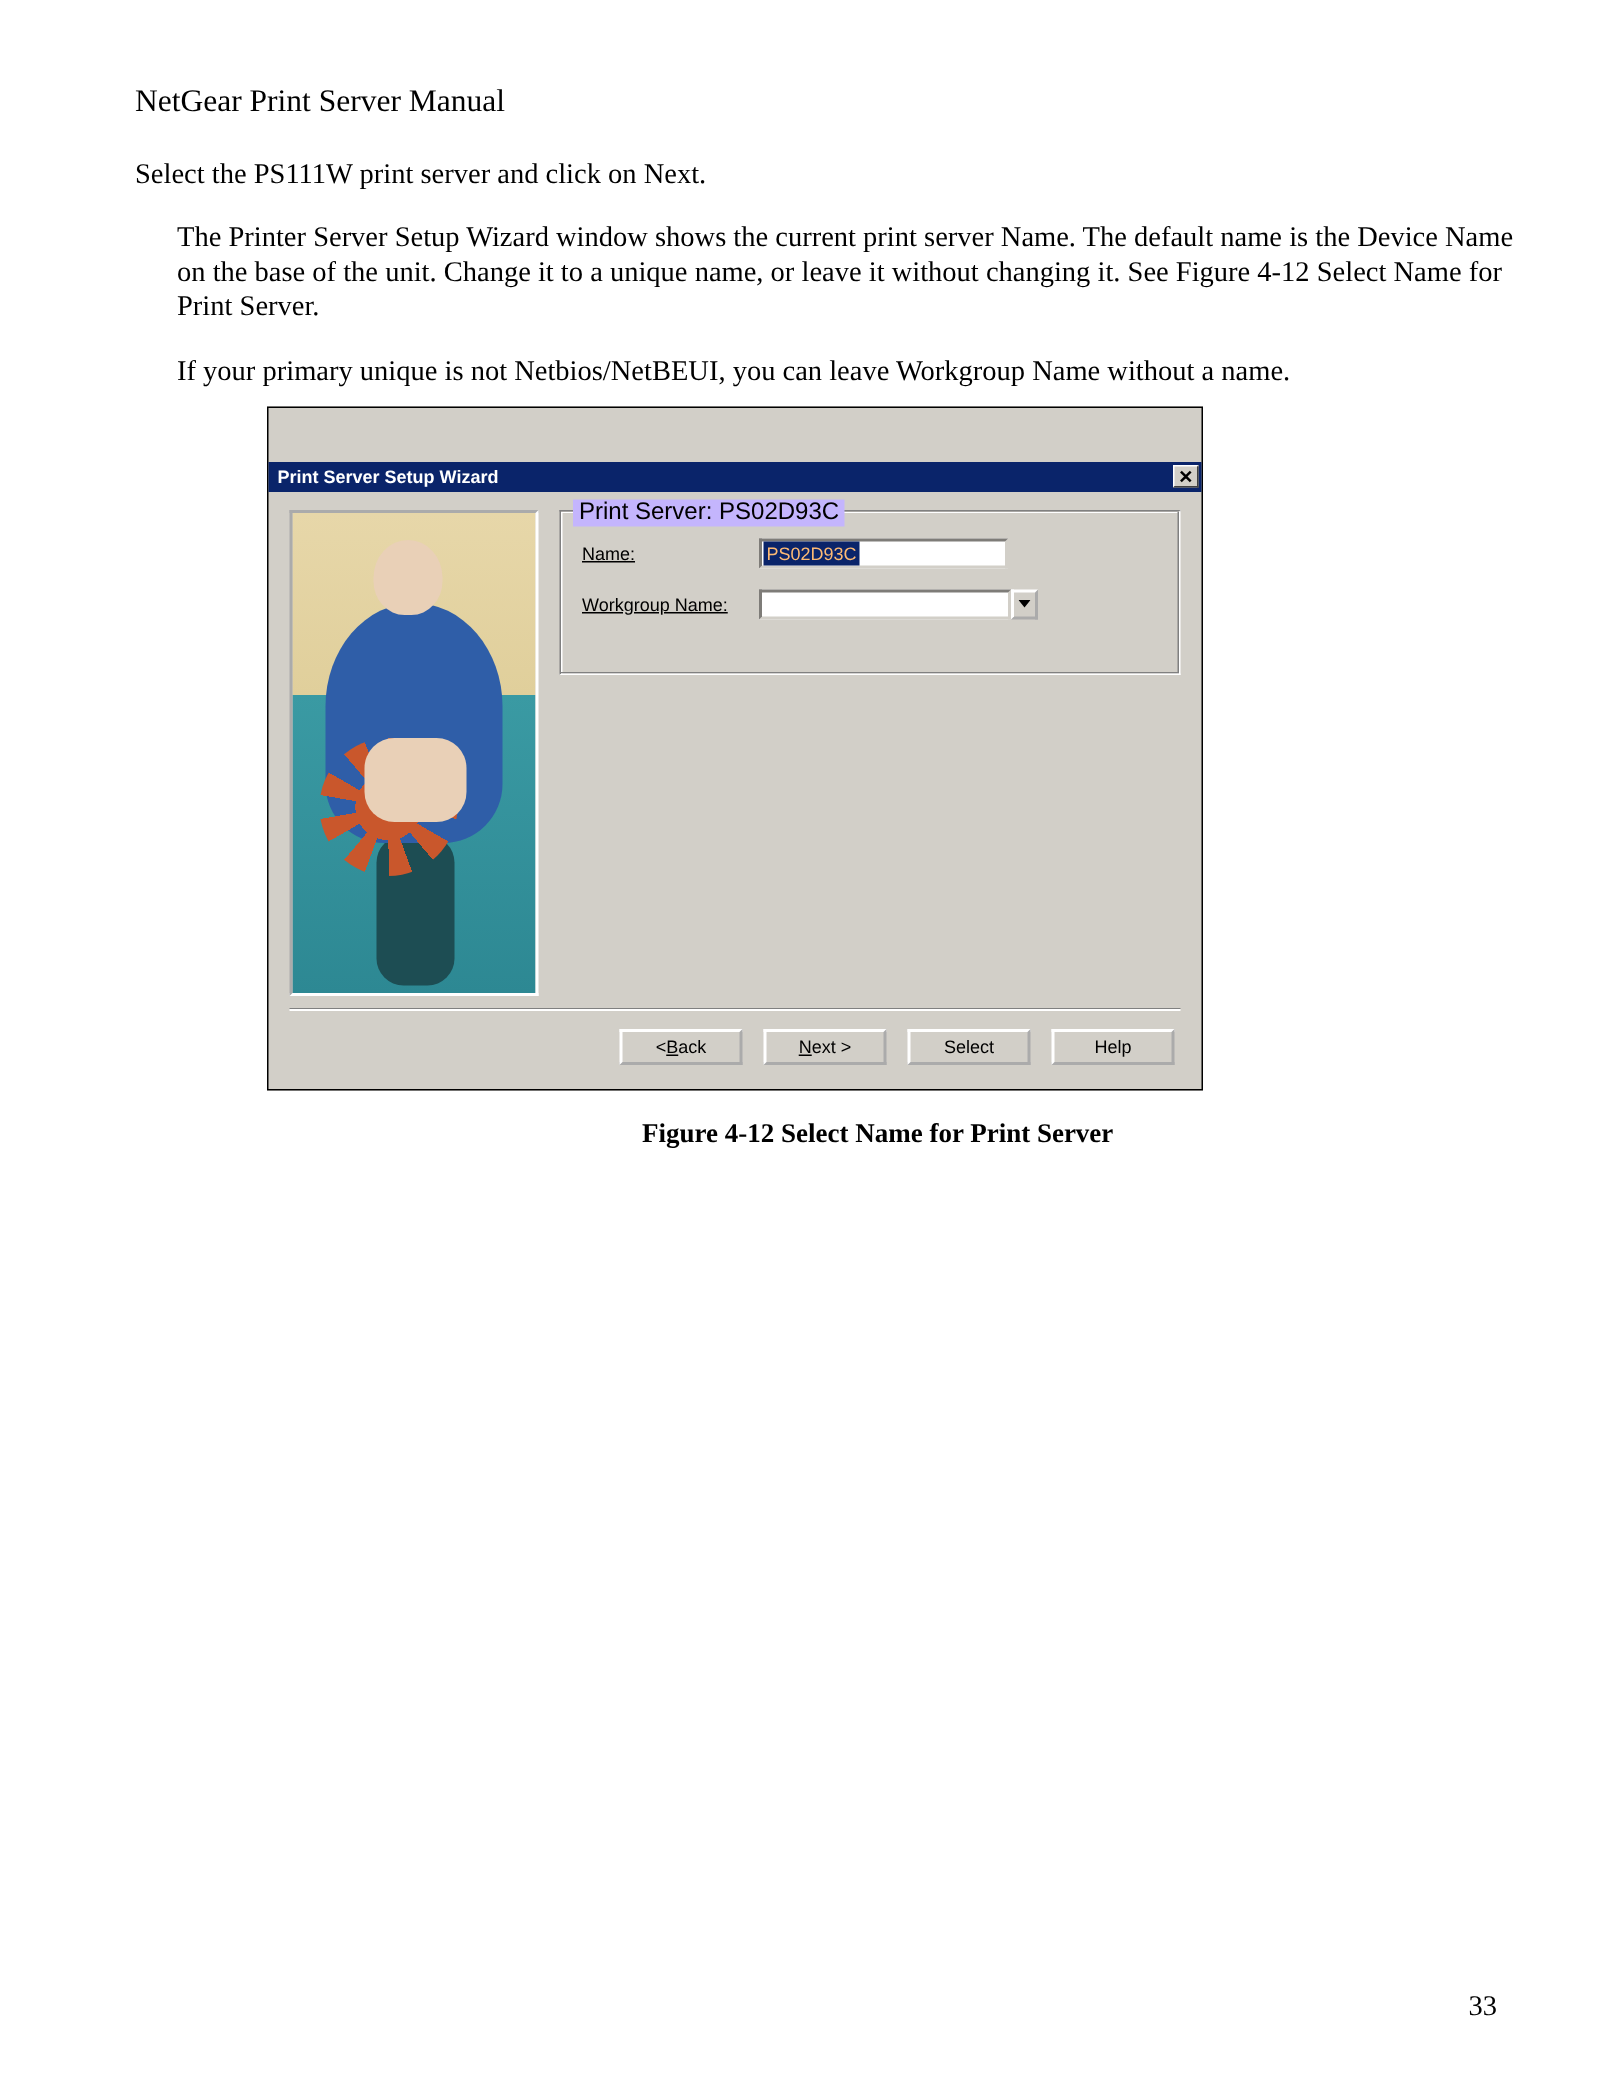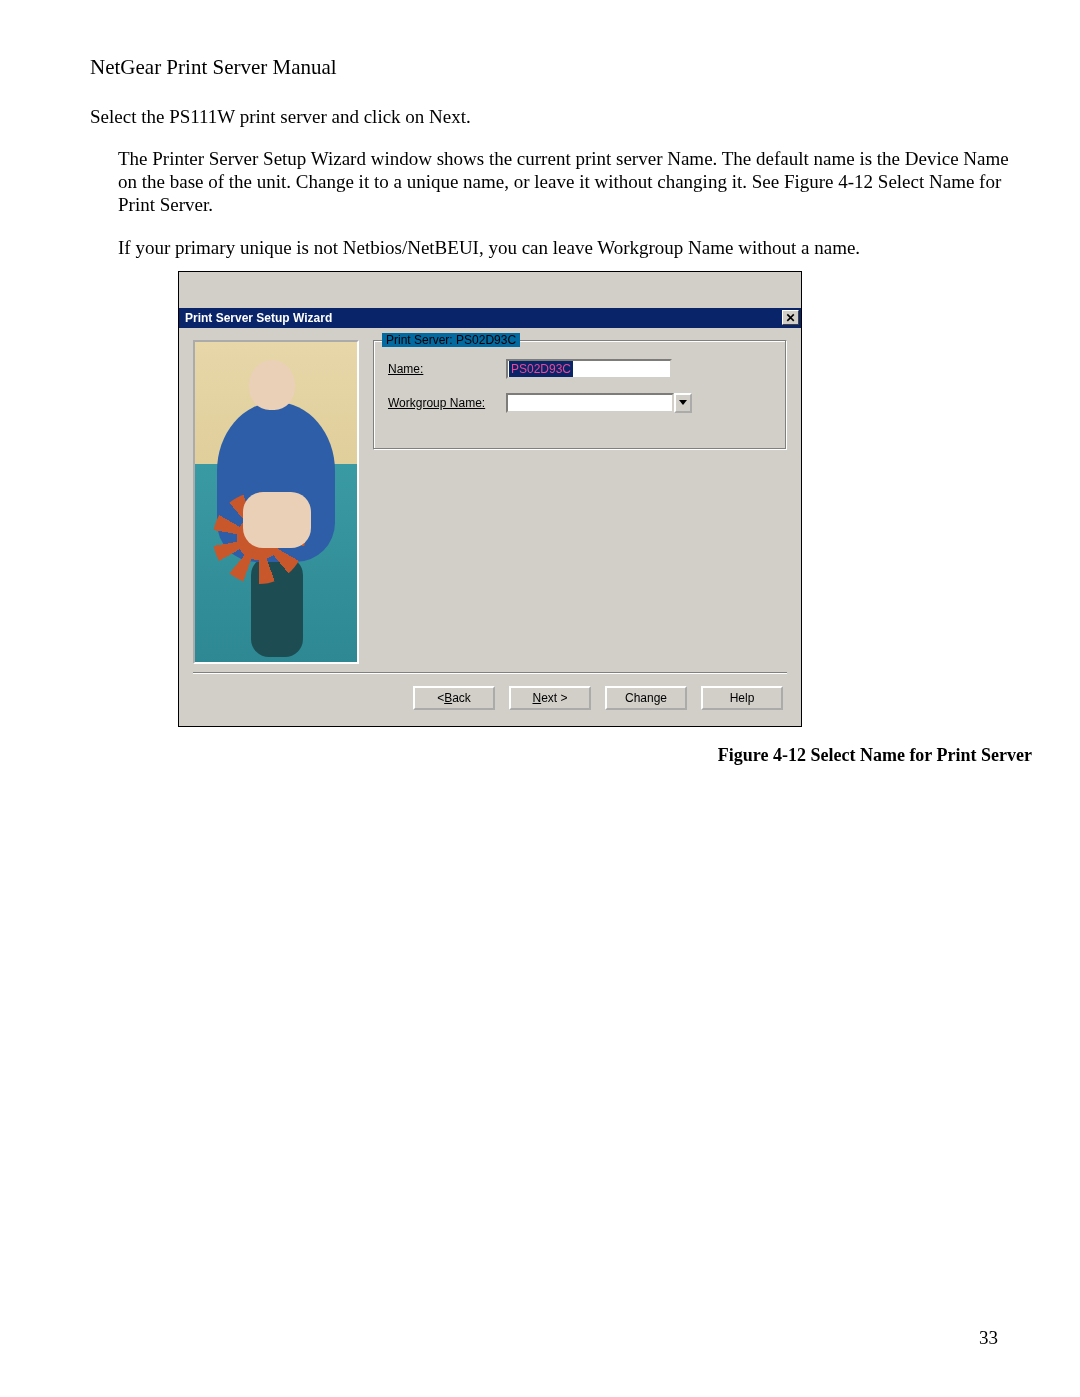--- a/index.html
+++ b/index.html
@@ -113,23 +113,23 @@
     border-top-color:#808080; border-left-color:#808080;
     border-right-color:#fff; border-bottom-color:#fff;
     box-shadow: inset -1px -1px 0 #808080, inset 1px 1px 0 #fff;
     position: relative;
     padding: 18px 14px 10px 14px;
     box-sizing: border-box;
   }
   .fieldset .legend {
     position: absolute;
     top: -8px; left: 8px;
-    background: #0369a1;
+    background: #c4b5fd;
     padding: 0 4px;
-    font-size: 12px;
+    font-size: 16px;
   }
   .form-row {
     display: flex;
     align-items: center;
     margin-bottom: 14px;
   }
   .form-row label {
     width: 118px;
     font-size: 12px;
     text-decoration: underline;
@@ -140,21 +140,21 @@
     background: #fff;
     border: 2px inset #d2cfc8;
     box-sizing: border-box;
     font-family: Tahoma, sans-serif;
     font-size: 12px;
     padding: 0;
     display: flex; align-items: center;
   }
   .text-input .sel {
     background: #0a246a;
-    color: #ec4899;
+    color: #fdba74;
     padding: 1px 2px;
     margin-left: 1px;
     font-size: 12px;
     line-height: 14px;
   }
   .combo {
     display: flex;
     width: 186px;
   }
   .combo .text-input { flex: 1; }
@@ -188,21 +188,21 @@
     box-sizing: border-box;
     display:flex; align-items:center; justify-content:center;
     user-select:none;
   }
   .win-btn .ul { text-decoration: underline; }
 
   .figure-caption {
     font-family: "Times New Roman", Times, serif;
     font-size: 18px;
     font-weight: bold;
-    text-align: right;
+    text-align: left;
     margin: 18px 0 0 250px;
   }
 
   .page-number {
     position: absolute;
     bottom: 48px;
     right: 82px;
     font-size: 19px;
     font-family: "Times New Roman", Times, serif;
   }
@@ -268,21 +268,21 @@
           <div class="win-btn">
             <span>&lt; </span>
               <span class="ul">B</span>
               <span>ack</span>
           </div>
           <div class="win-btn">
             <span class="ul">N</span>
               <span>ext &gt;</span>
           </div>
           <div class="win-btn">
-            <span>Change</span>
+            <span>Select</span>
           </div>
           <div class="win-btn">
             <span>Help</span>
           </div>
         </div>
       </div>
     </div>
 
     <div class="figure-caption">Figure 4-12 Select Name for Print Server</div>
   </div>

